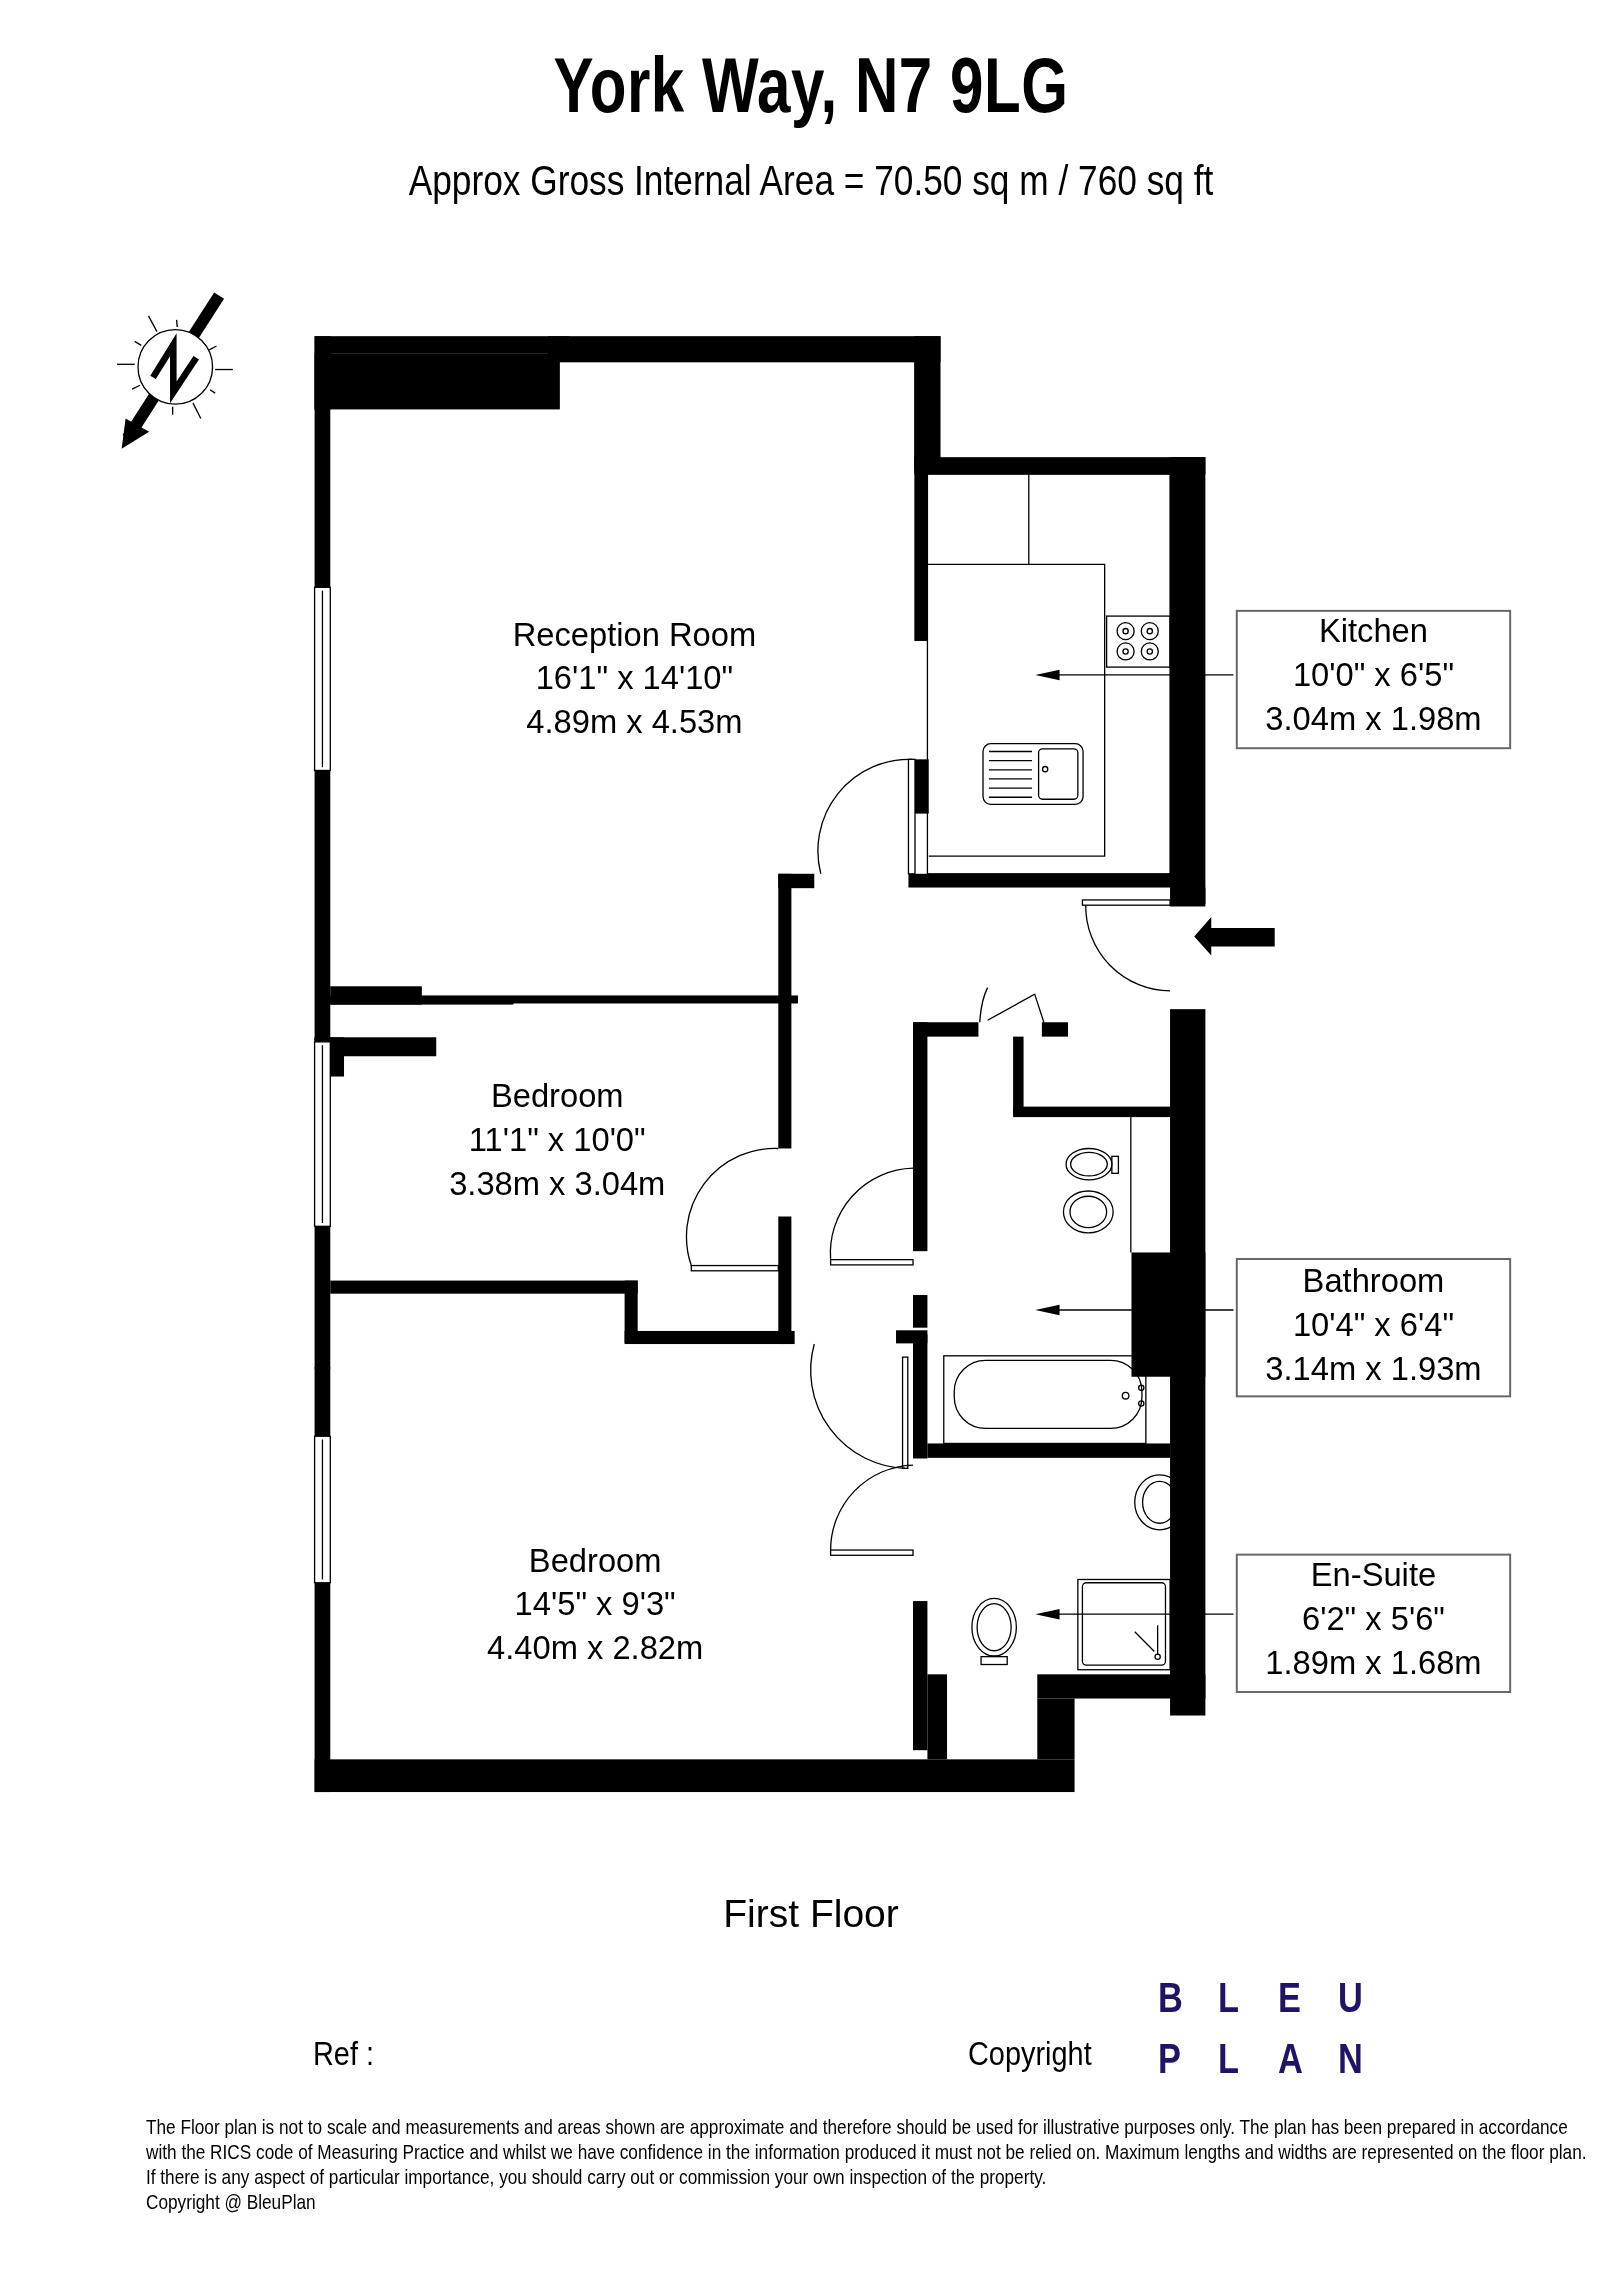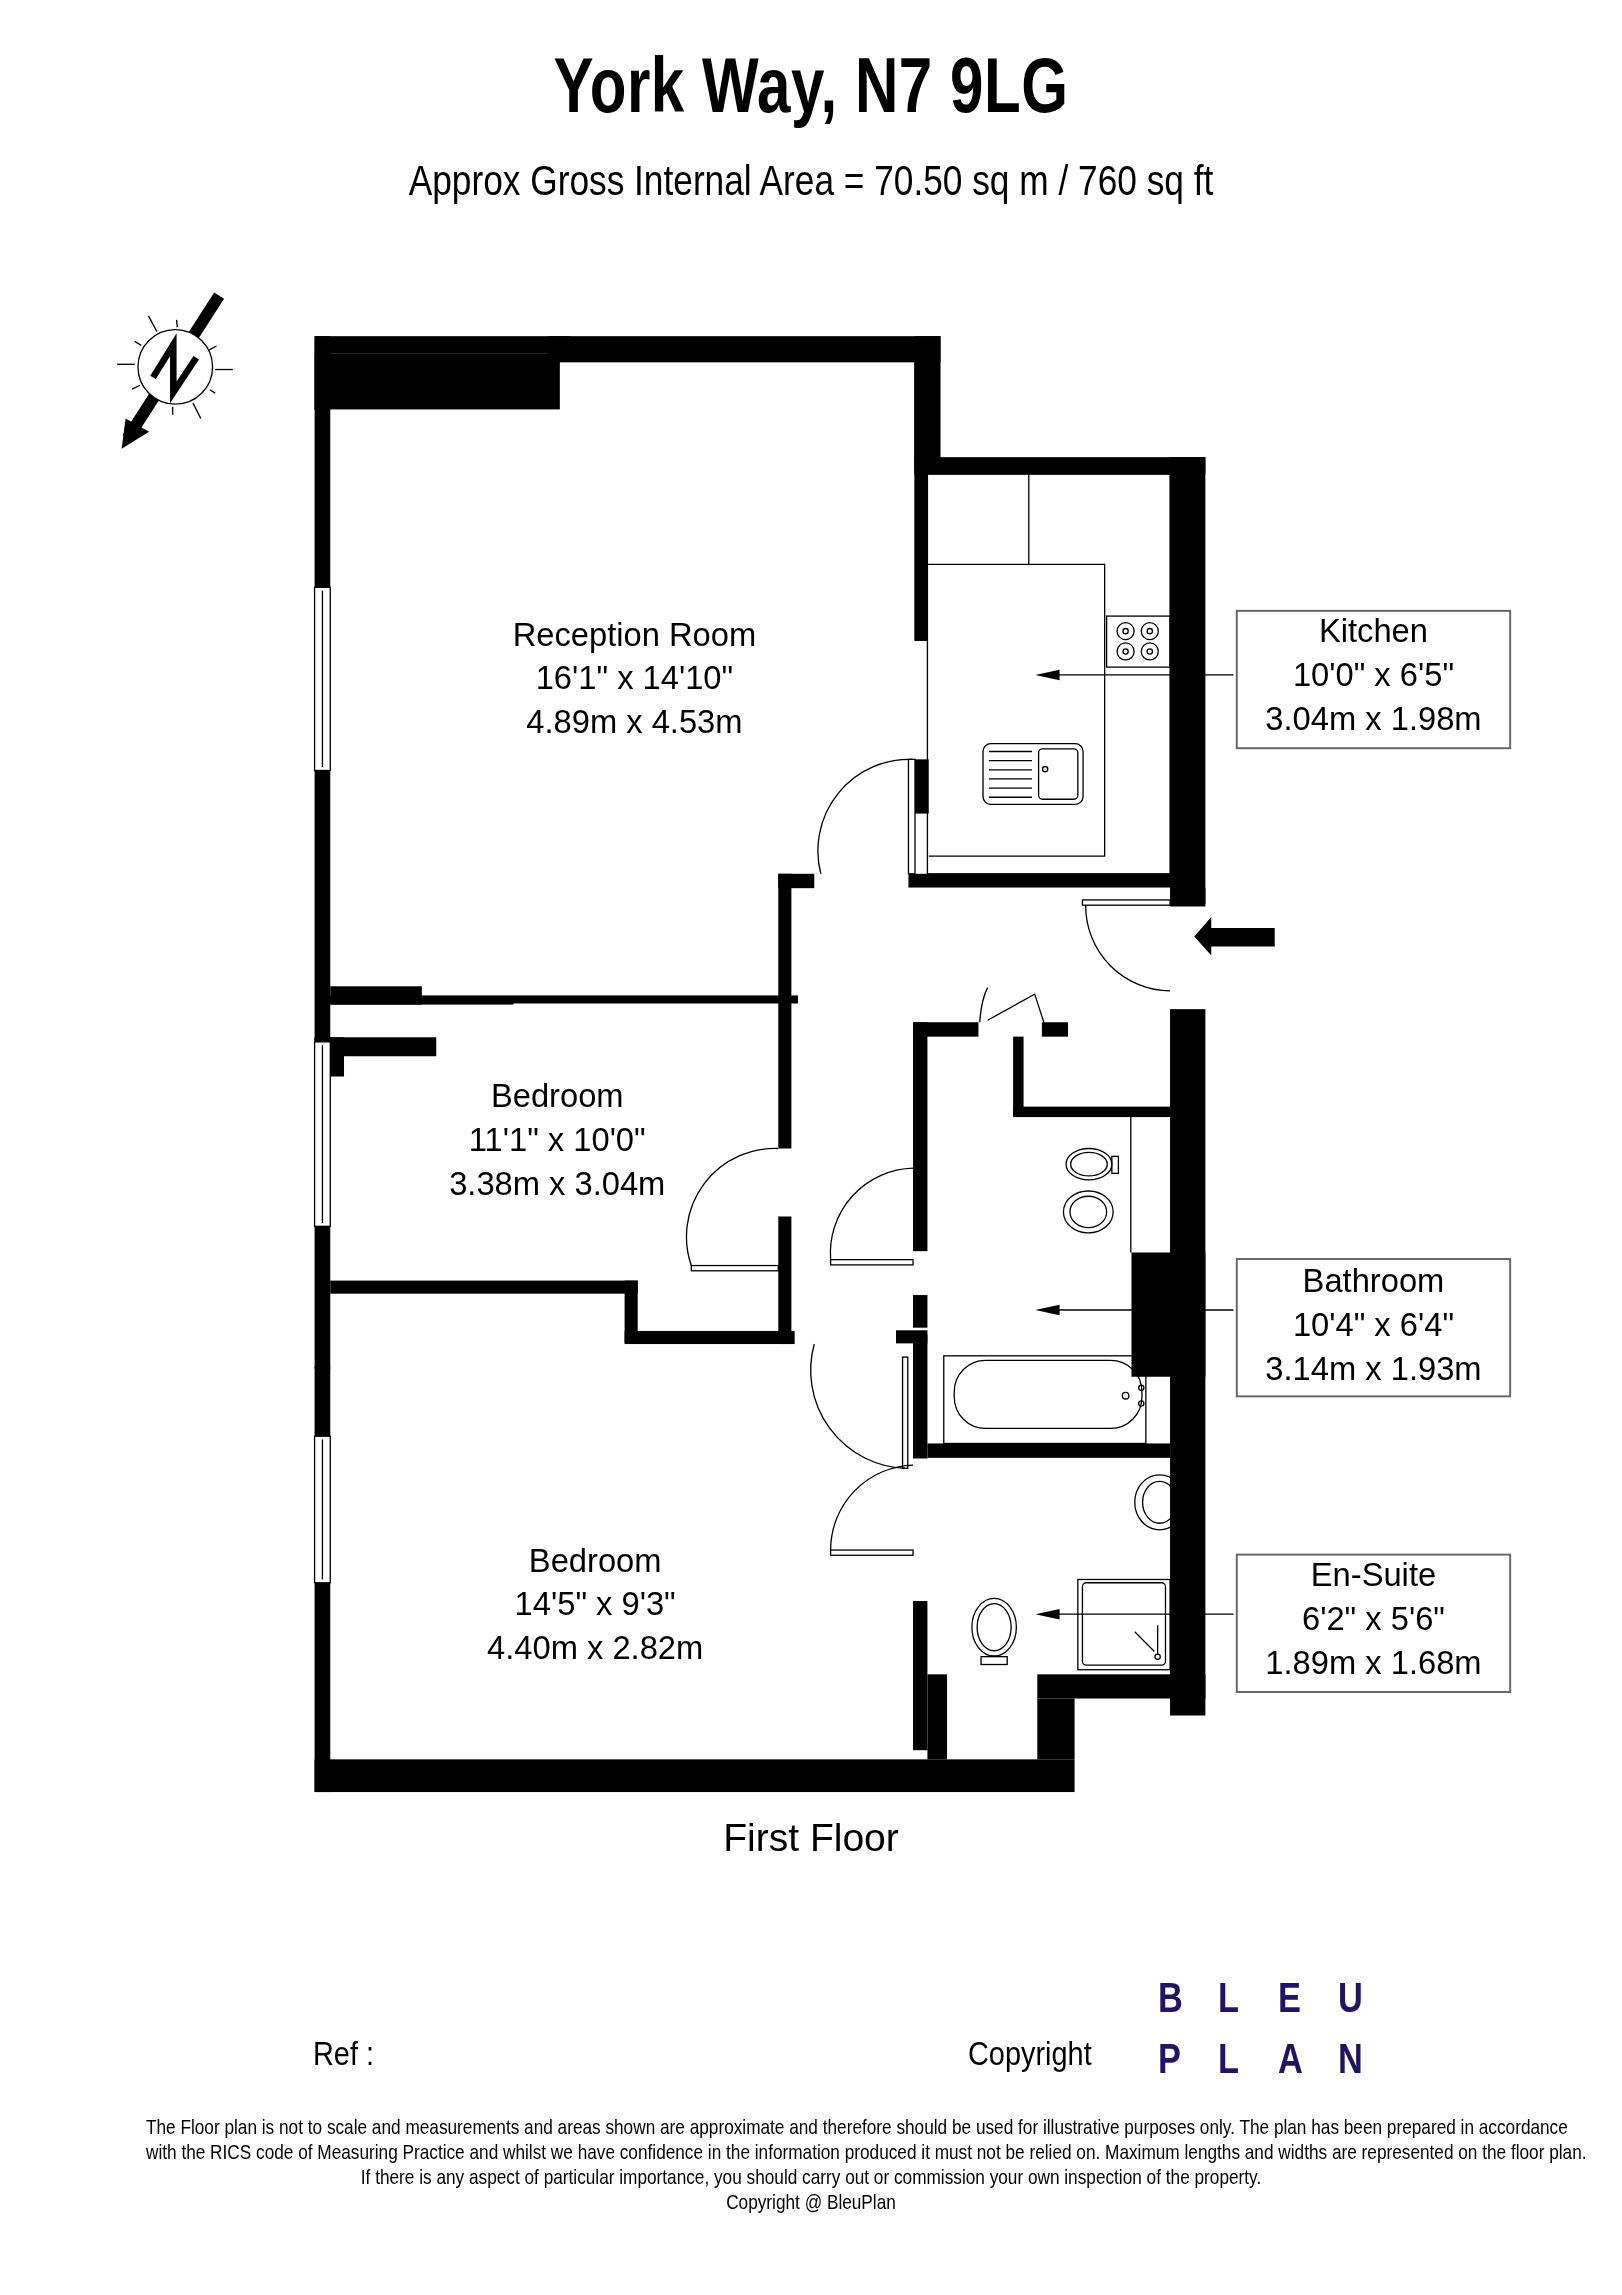--- a/index.html
+++ b/index.html
@@ -6,28 +6,28 @@
   body { width: 1622px; height: 2295px; position: relative; overflow: hidden;
          font-family: "Liberation Sans", "DejaVu Sans", sans-serif; color: #000; }
   .title { position: absolute; left: 0; width: 1622px; top: 41px; text-align: center;
            font-size: 77px; font-weight: bold; transform: scaleX(0.78); transform-origin: center;
            letter-spacing: 0.7px; }
   .subtitle { position: absolute; left: 0; width: 1622px; top: 156px; text-align: center;
               font-size: 43px; transform: scaleX(0.82); transform-origin: center; }
   svg.plan { position: absolute; left: 0; top: 0; }
   .room-label { font-family: "Liberation Sans", sans-serif; font-size: 50px; fill: #000; text-anchor: middle; }
   .callout-label { font-family: "Liberation Sans", sans-serif; font-size: 50px; fill: #000; text-anchor: middle; }
-  .floor-label { position: absolute; left: 0; width: 1439px; top: 1816px; text-align: center; font-size: 39px; padding-left: 183px; box-sizing: border-box; }
+  .floor-label { position: absolute; left: 0; width: 1439px; top: 1892px; text-align: center; font-size: 39px; padding-left: 183px; box-sizing: border-box; }
   .ref { position: absolute; left: 313px; top: 2034px; font-size: 34px; transform: scaleX(0.85); transform-origin: left; }
   .copyright-label { position: absolute; left: 968px; top: 2034px; font-size: 34px; transform: scaleX(0.85); transform-origin: left; }
   .logo { position: absolute; left: 1158px; top: 1976px; color: #1f1466; font-weight: bold; font-size: 43px; line-height: 1; }
   .logo .row { letter-spacing: 0; display: flex; gap: 0; }
   .logo .row span { display: inline-block; width: 60px; transform: scaleX(0.8); transform-origin: left; }
   .logo .row2 { margin-top: 18.3px; }
-  .disclaimer { position: absolute; left: 0; width: 1622px; top: 2114px; text-align: center; font-size: 21px; line-height: 25px; }
+  .disclaimer { position: absolute; left: 0; width: 1622px; top: 2114px; font-size: 21px; line-height: 25px; }
   .disclaimer div { transform: scaleX(0.82); transform-origin: center; white-space: nowrap; }
 </style>
 </head>
 <body>
 
 <div class="title">York Way, N7 9LG</div>
 <div class="subtitle">Approx Gross Internal Area = 70.50 sq m / 760 sq ft</div>
 
 <svg class="plan" width="1622" height="2295" viewBox="0 0 2480 3509">
 

